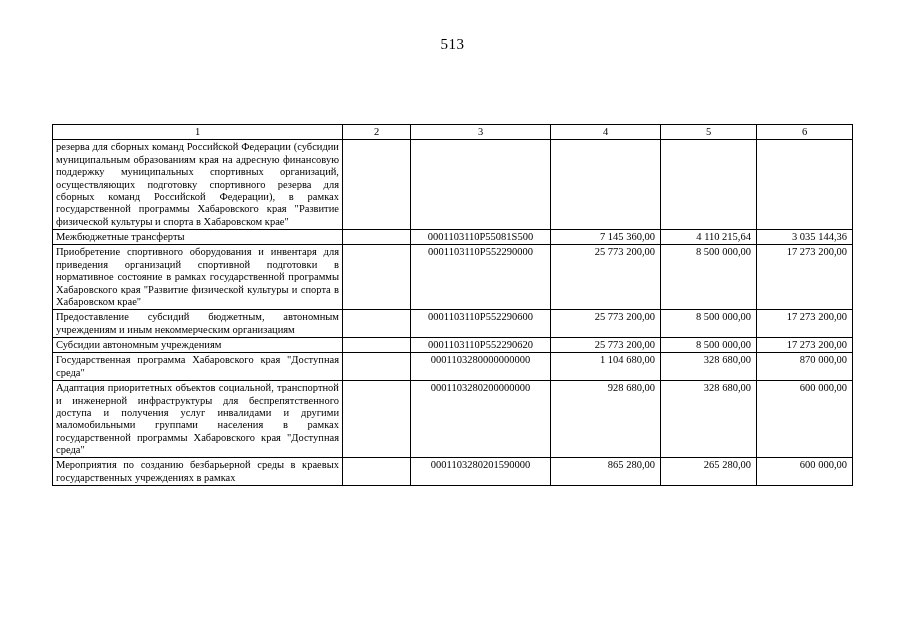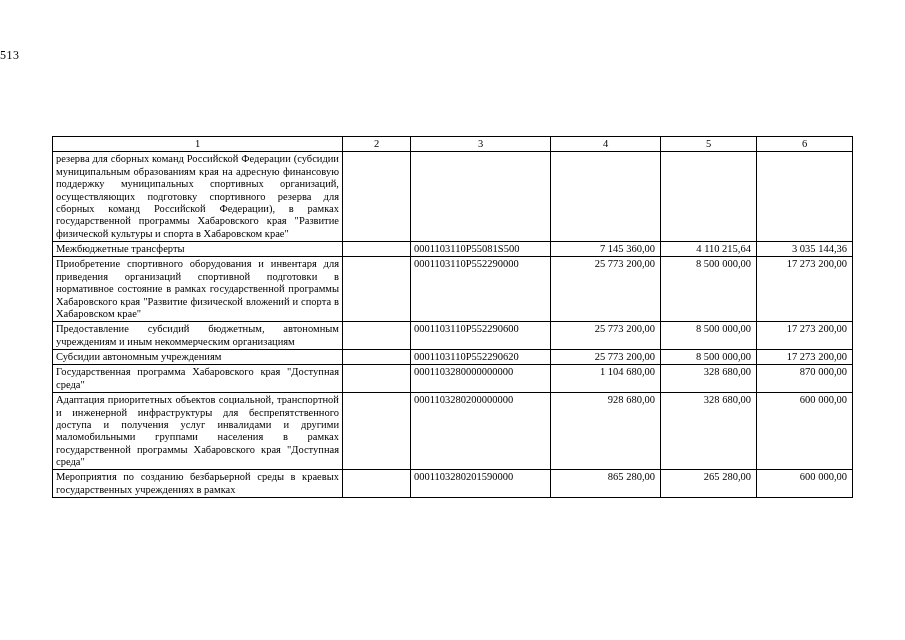--- a/index.html
+++ b/index.html
@@ -15,23 +15,23 @@
     position: relative;
     overflow: hidden;
   }
   .page {
     width: 905px;
     height: 640px;
     position: relative;
     box-sizing: border-box;
   }
   .page-number {
-    text-align: left;
-    font-size: 12px;
-    margin-top: 48px;
+    text-align: center;
+    font-size: 15px;
+    margin-top: 36px;
     letter-spacing: 0.5px;
   }
   .table-wrap {
     position: absolute;
     left: 52px;
     top: 88px;
     width: 800px;
   }
   table.doc-table {
     border-collapse: collapse;
@@ -63,21 +63,21 @@
     text-align-last: left;
     hyphens: manual;
   }
   .num-cell {
     text-align: right;
     padding-right: 5px !important;
     white-space: nowrap;
     font-family: Liberation Serif, serif;
   }
   .code-cell {
-    text-align: left;
+    text-align: center;
     white-space: nowrap;
   }
   .bottom-align { vertical-align: bottom; }
 </style>
 </head>
 <body>
 
 <div class="page">
 
   <div class="page-number">513</div>
@@ -116,21 +116,21 @@
           <td></td>
           <td class="code-cell">0001103110Р55081S500</td>
           <td class="num-cell">7 145 360,00</td>
           <td class="num-cell">4 110 215,64</td>
           <td class="num-cell">3 035 144,36</td>
         </tr>
 
 
 
         <tr>
-          <td class="c-just">Приобретение спортивного оборудования и инвентаря для приведения организаций спортивной подготовки в нормативное состояние в рамках государственной программы Хабаровского края "Развитие физической вложений и спорта в Хабаровском крае"</td>
+          <td class="c-just">Приобретение спортивного оборудования и инвентаря для приведения организаций спортивной подготовки в нормативное состояние в рамках государственной программы Хабаровского края "Развитие физической культуры и спорта в Хабаровском крае"</td>
           <td></td>
           <td class="code-cell bottom-align">0001103110Р552290000</td>
           <td class="num-cell bottom-align">25 773 200,00</td>
           <td class="num-cell bottom-align">8 500 000,00</td>
           <td class="num-cell bottom-align">17 273 200,00</td>
         </tr>
 
         <tr>
           <td class="c-just">Предоставление субсидий бюджетным, автономным учреждениям и иным некоммерческим организациям</td>
           <td></td>

